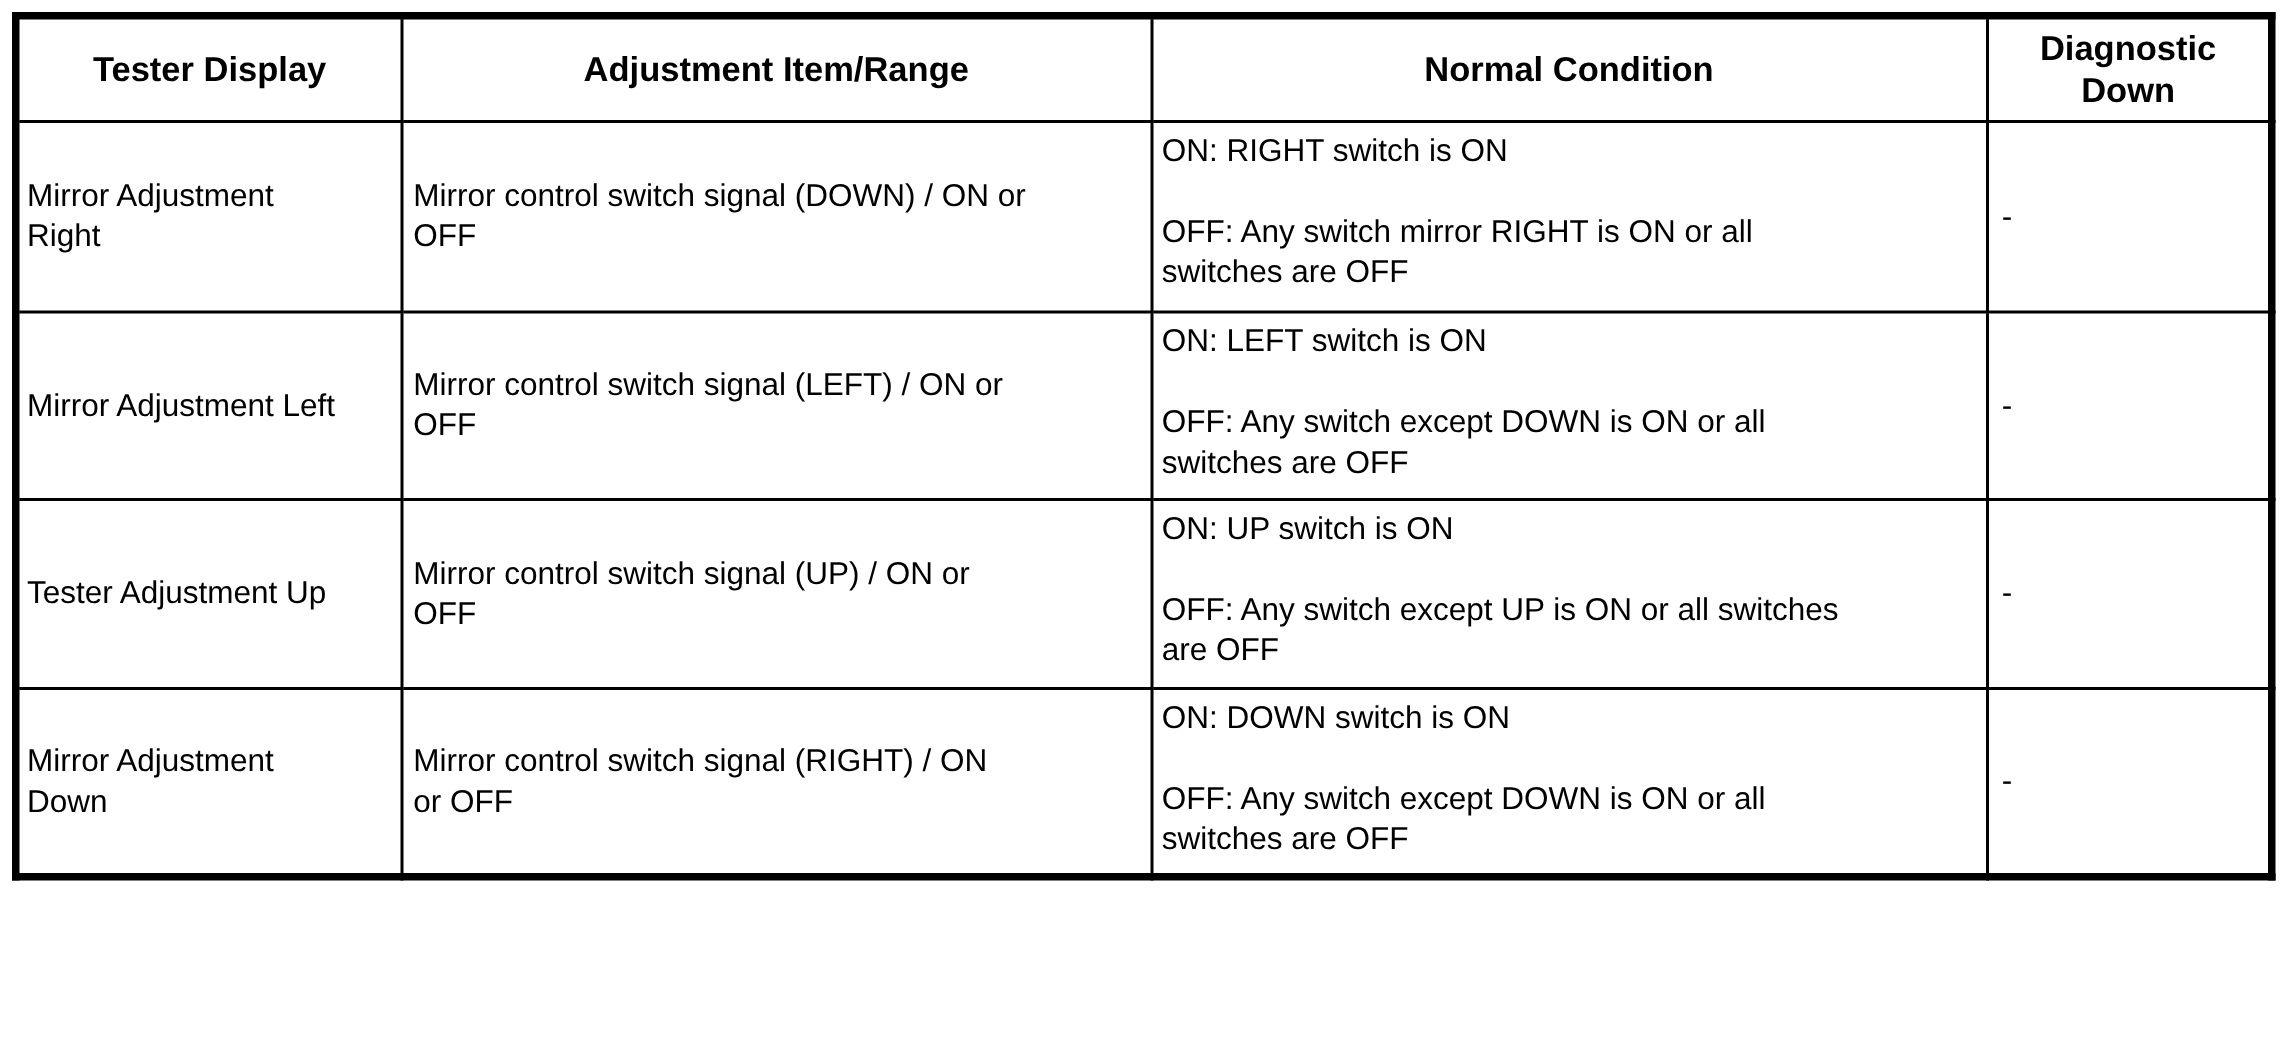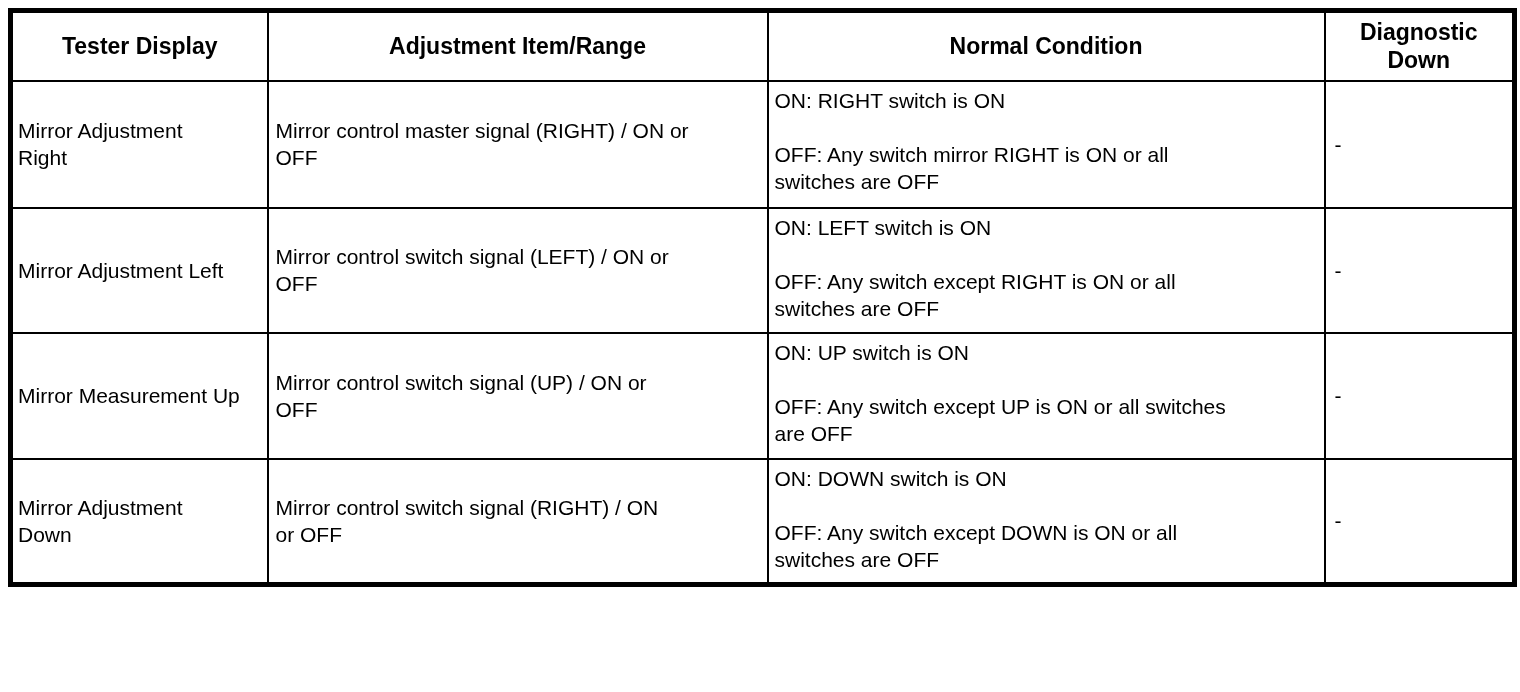--- a/index.html
+++ b/index.html
@@ -87,40 +87,40 @@
         <th>Adjustment Item/Range</th>
         <th>Normal Condition</th>
         <th>Diagnostic
 Down</th>
       </tr>
     </thead>
     <tbody>
       <tr class="r2">
         <td class="c1">Mirror Adjustment
 Right</td>
-        <td class="c2">Mirror control master signal (RIGHT) / ON or
+        <td class="c2">Mirror control switch signal (DOWN) / ON or
 OFF</td>
         <td class="c3">ON: RIGHT switch is ON
 
 OFF: Any switch mirror RIGHT is ON or all
 switches are OFF</td>
         <td class="c4">-</td>
       </tr>
       <tr class="r3">
         <td class="c1">Mirror Adjustment Left</td>
         <td class="c2">Mirror control switch signal (LEFT) / ON or
 OFF</td>
         <td class="c3">ON: LEFT switch is ON
 
-OFF: Any switch except RIGHT is ON or all
+OFF: Any switch except DOWN is ON or all
 switches are OFF</td>
         <td class="c4">-</td>
       </tr>
       <tr class="r4">
-        <td class="c1">Mirror Measurement Up</td>
+        <td class="c1">Tester Adjustment Up</td>
         <td class="c2">Mirror control switch signal (UP) / ON or
 OFF</td>
         <td class="c3">ON: UP switch is ON
 
 OFF: Any switch except UP is ON or all switches
 are OFF</td>
         <td class="c4">-</td>
       </tr>
       <tr class="r5">
         <td class="c1">Mirror Adjustment

